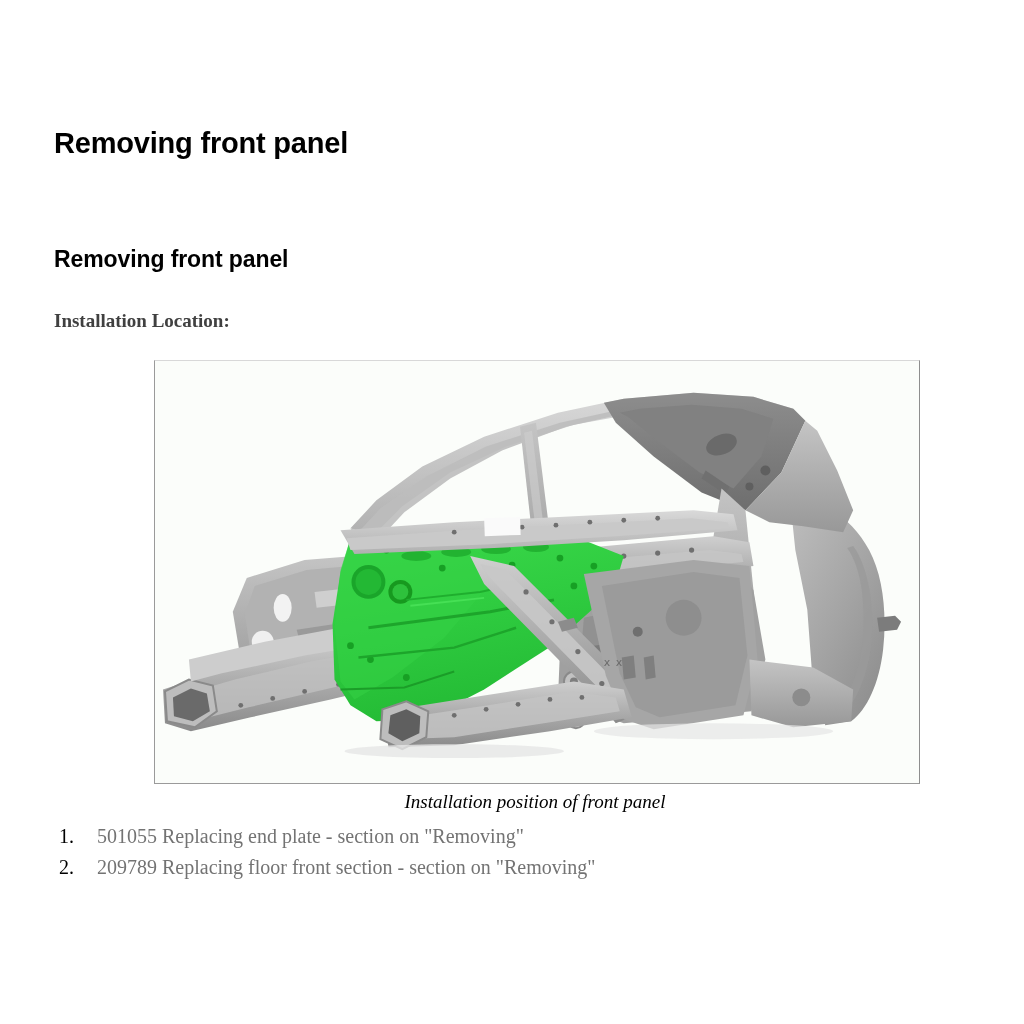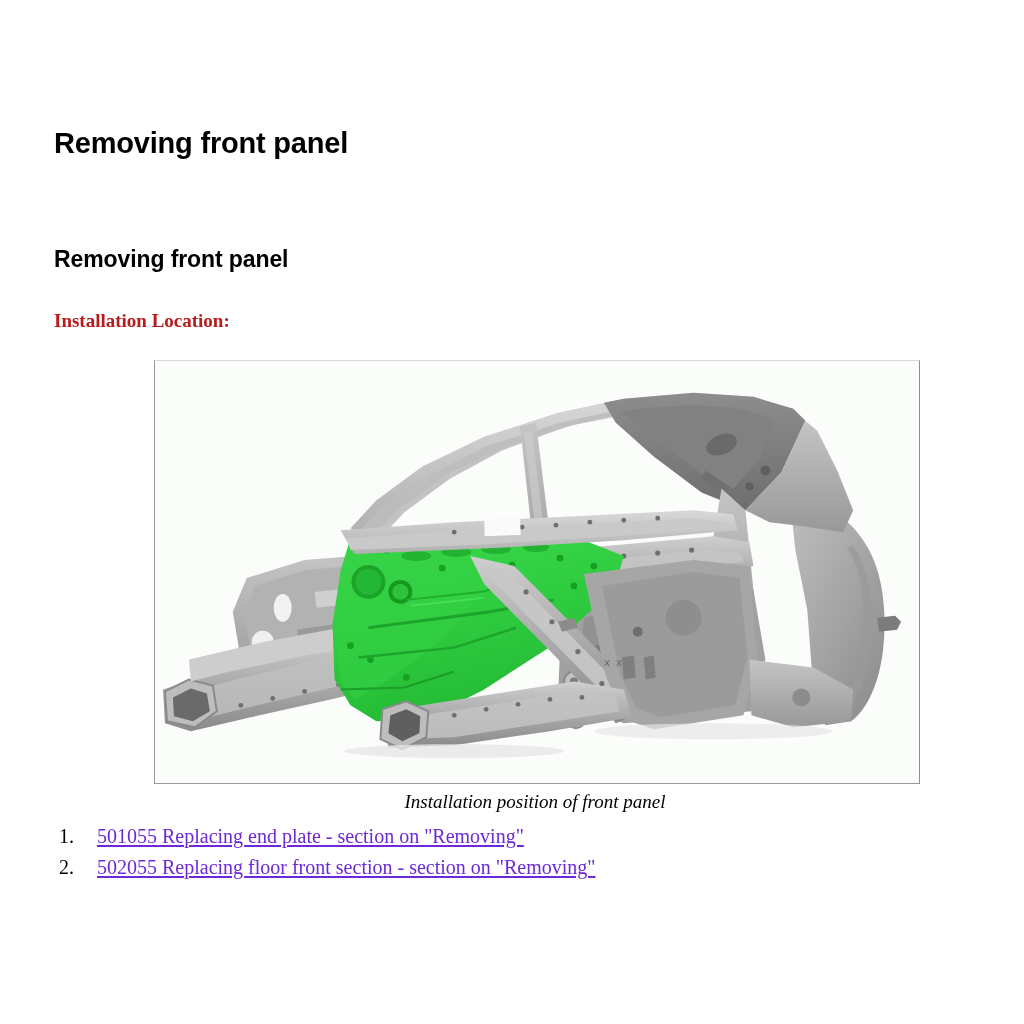--- a/index.html
+++ b/index.html
@@ -43,21 +43,21 @@
     color: #000;
     white-space: nowrap;
   }
   .label-install {
     position: absolute;
     left: 54px;
     top: 310px;
     font-family: "Liberation Serif", serif;
     font-weight: bold;
     font-size: 19px;
-    color: #b91c1c;
+    color: #404040;
     white-space: nowrap;
   }
 
   
   .figure-frame {
     position: absolute;
     left: 154px;
     top: 360px;
     width: 766px;
     height: 424px;
@@ -103,23 +103,22 @@
   }
   .step-num {
     width: 32px;
     flex: 0 0 32px;
     text-align: left;
     padding-left: 3px;
     box-sizing: border-box;
   }
   .step-text { }
   .step-link {
-    text-decoration: underline;
     text-underline-offset: 2px;
-    color: #6d28d9;
+    color: #737373;
     cursor: pointer;
   }
   .step-gap { display: inline-block; width: 9px; }
 </style>
 </head>
 <body>
 
 <div class="page">
 
   <h1 class="title-main">Removing front panel</h1>
@@ -358,18 +357,18 @@
 
     <div class="step">
       <span class="step-num">1.</span>
       <span class="step-gap"></span>
       <a class="step-link"> 501055 Replacing end plate - section on "Removing"</a>
     </div>
 
     <div class="step">
       <span class="step-num">2.</span>
       <span class="step-gap"></span>
-      <a class="step-link"> 502055 Replacing floor front section - section on "Removing"</a>
+      <a class="step-link"> 209789 Replacing floor front section - section on "Removing"</a>
     </div>
 
   </div>
 
 </div>
 
 </body></html>

